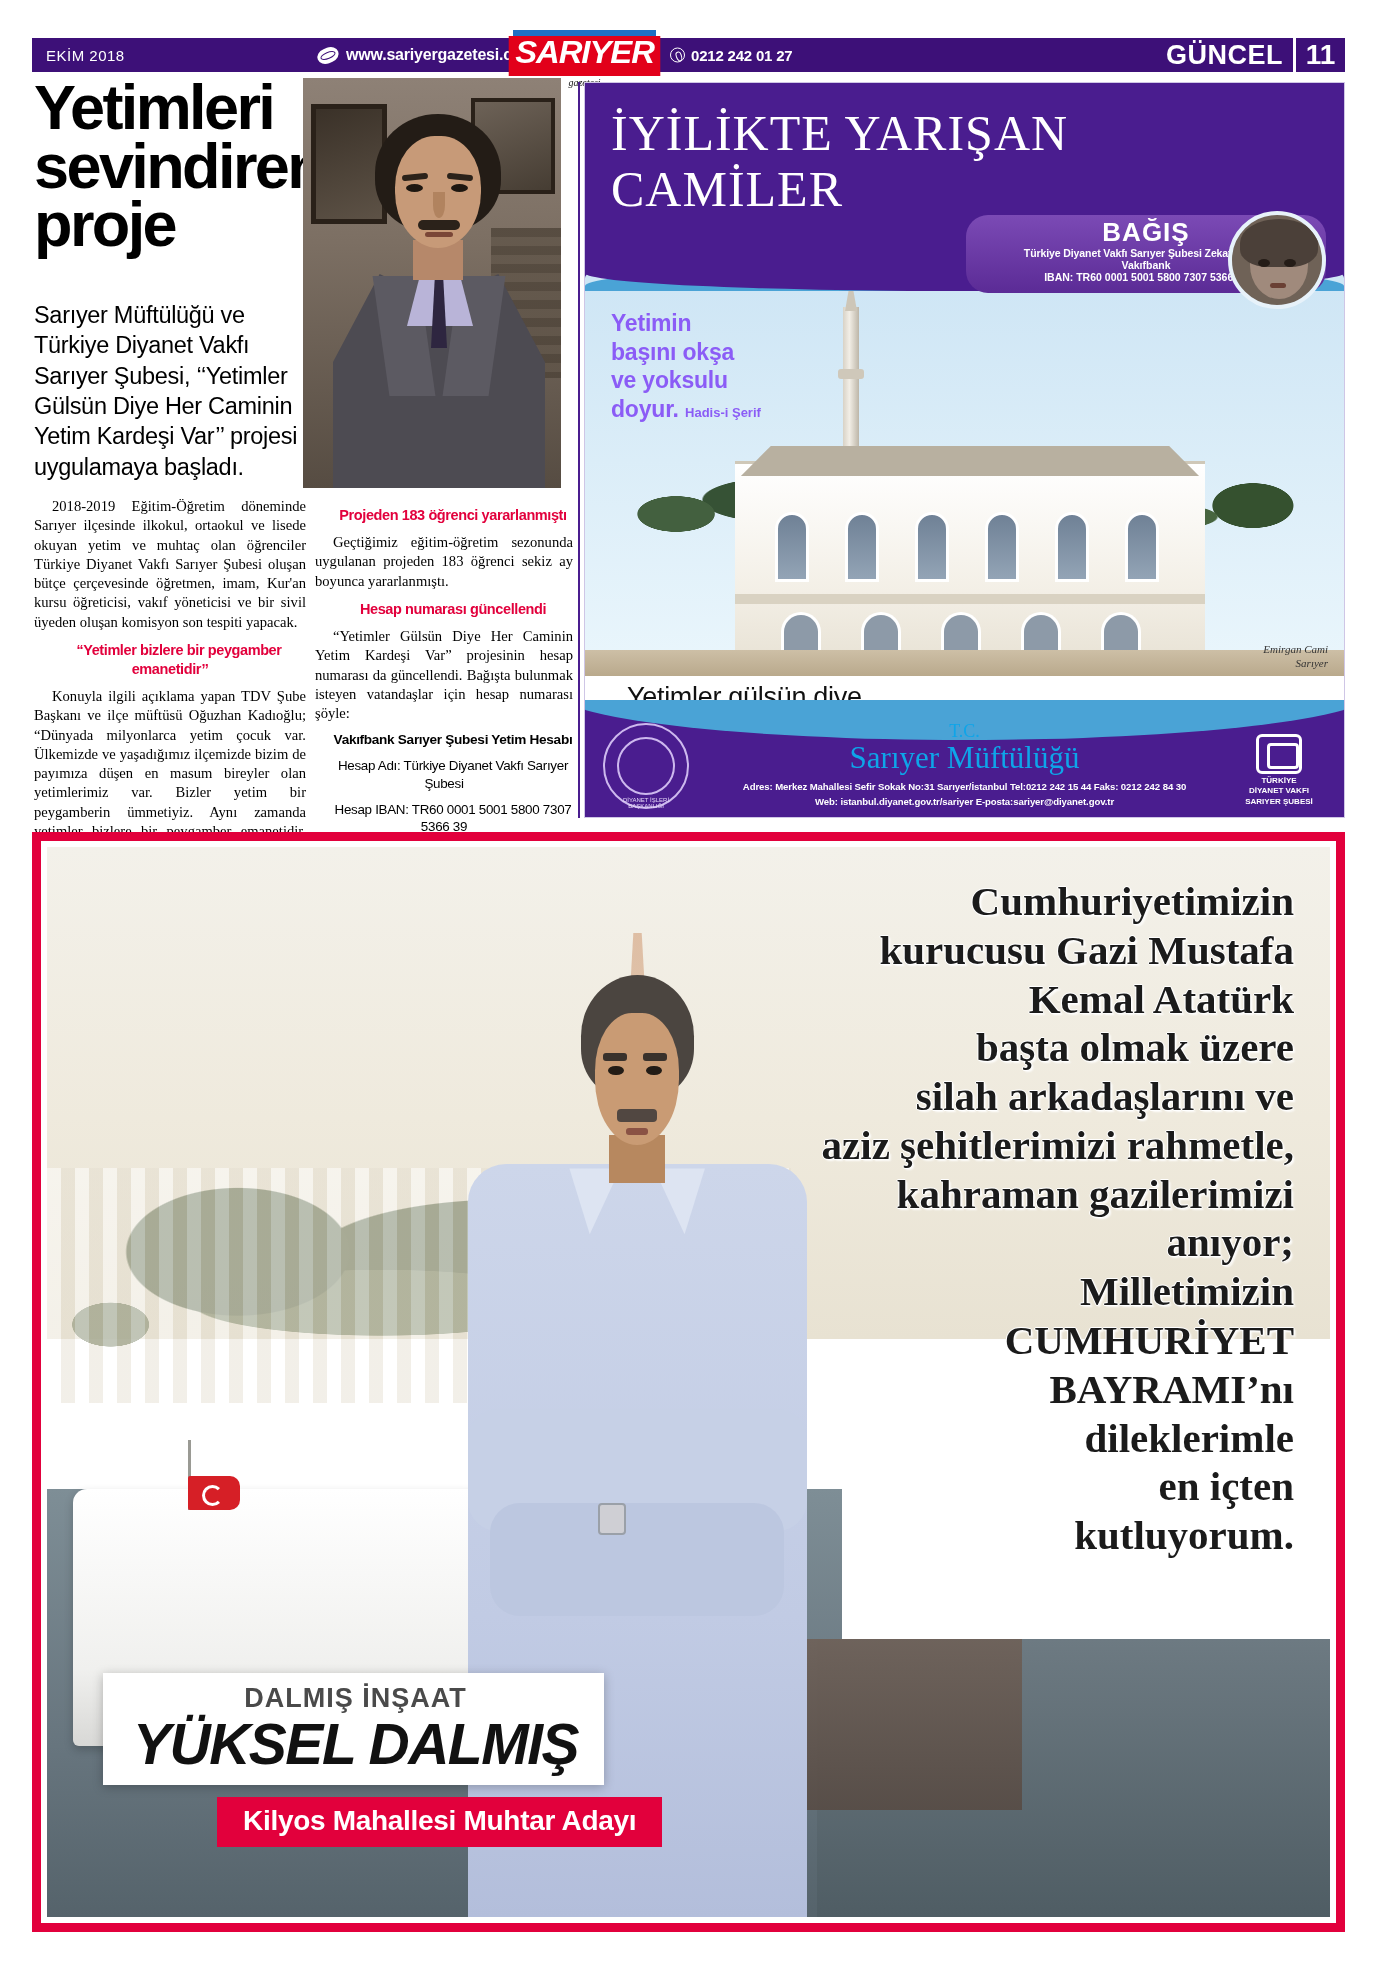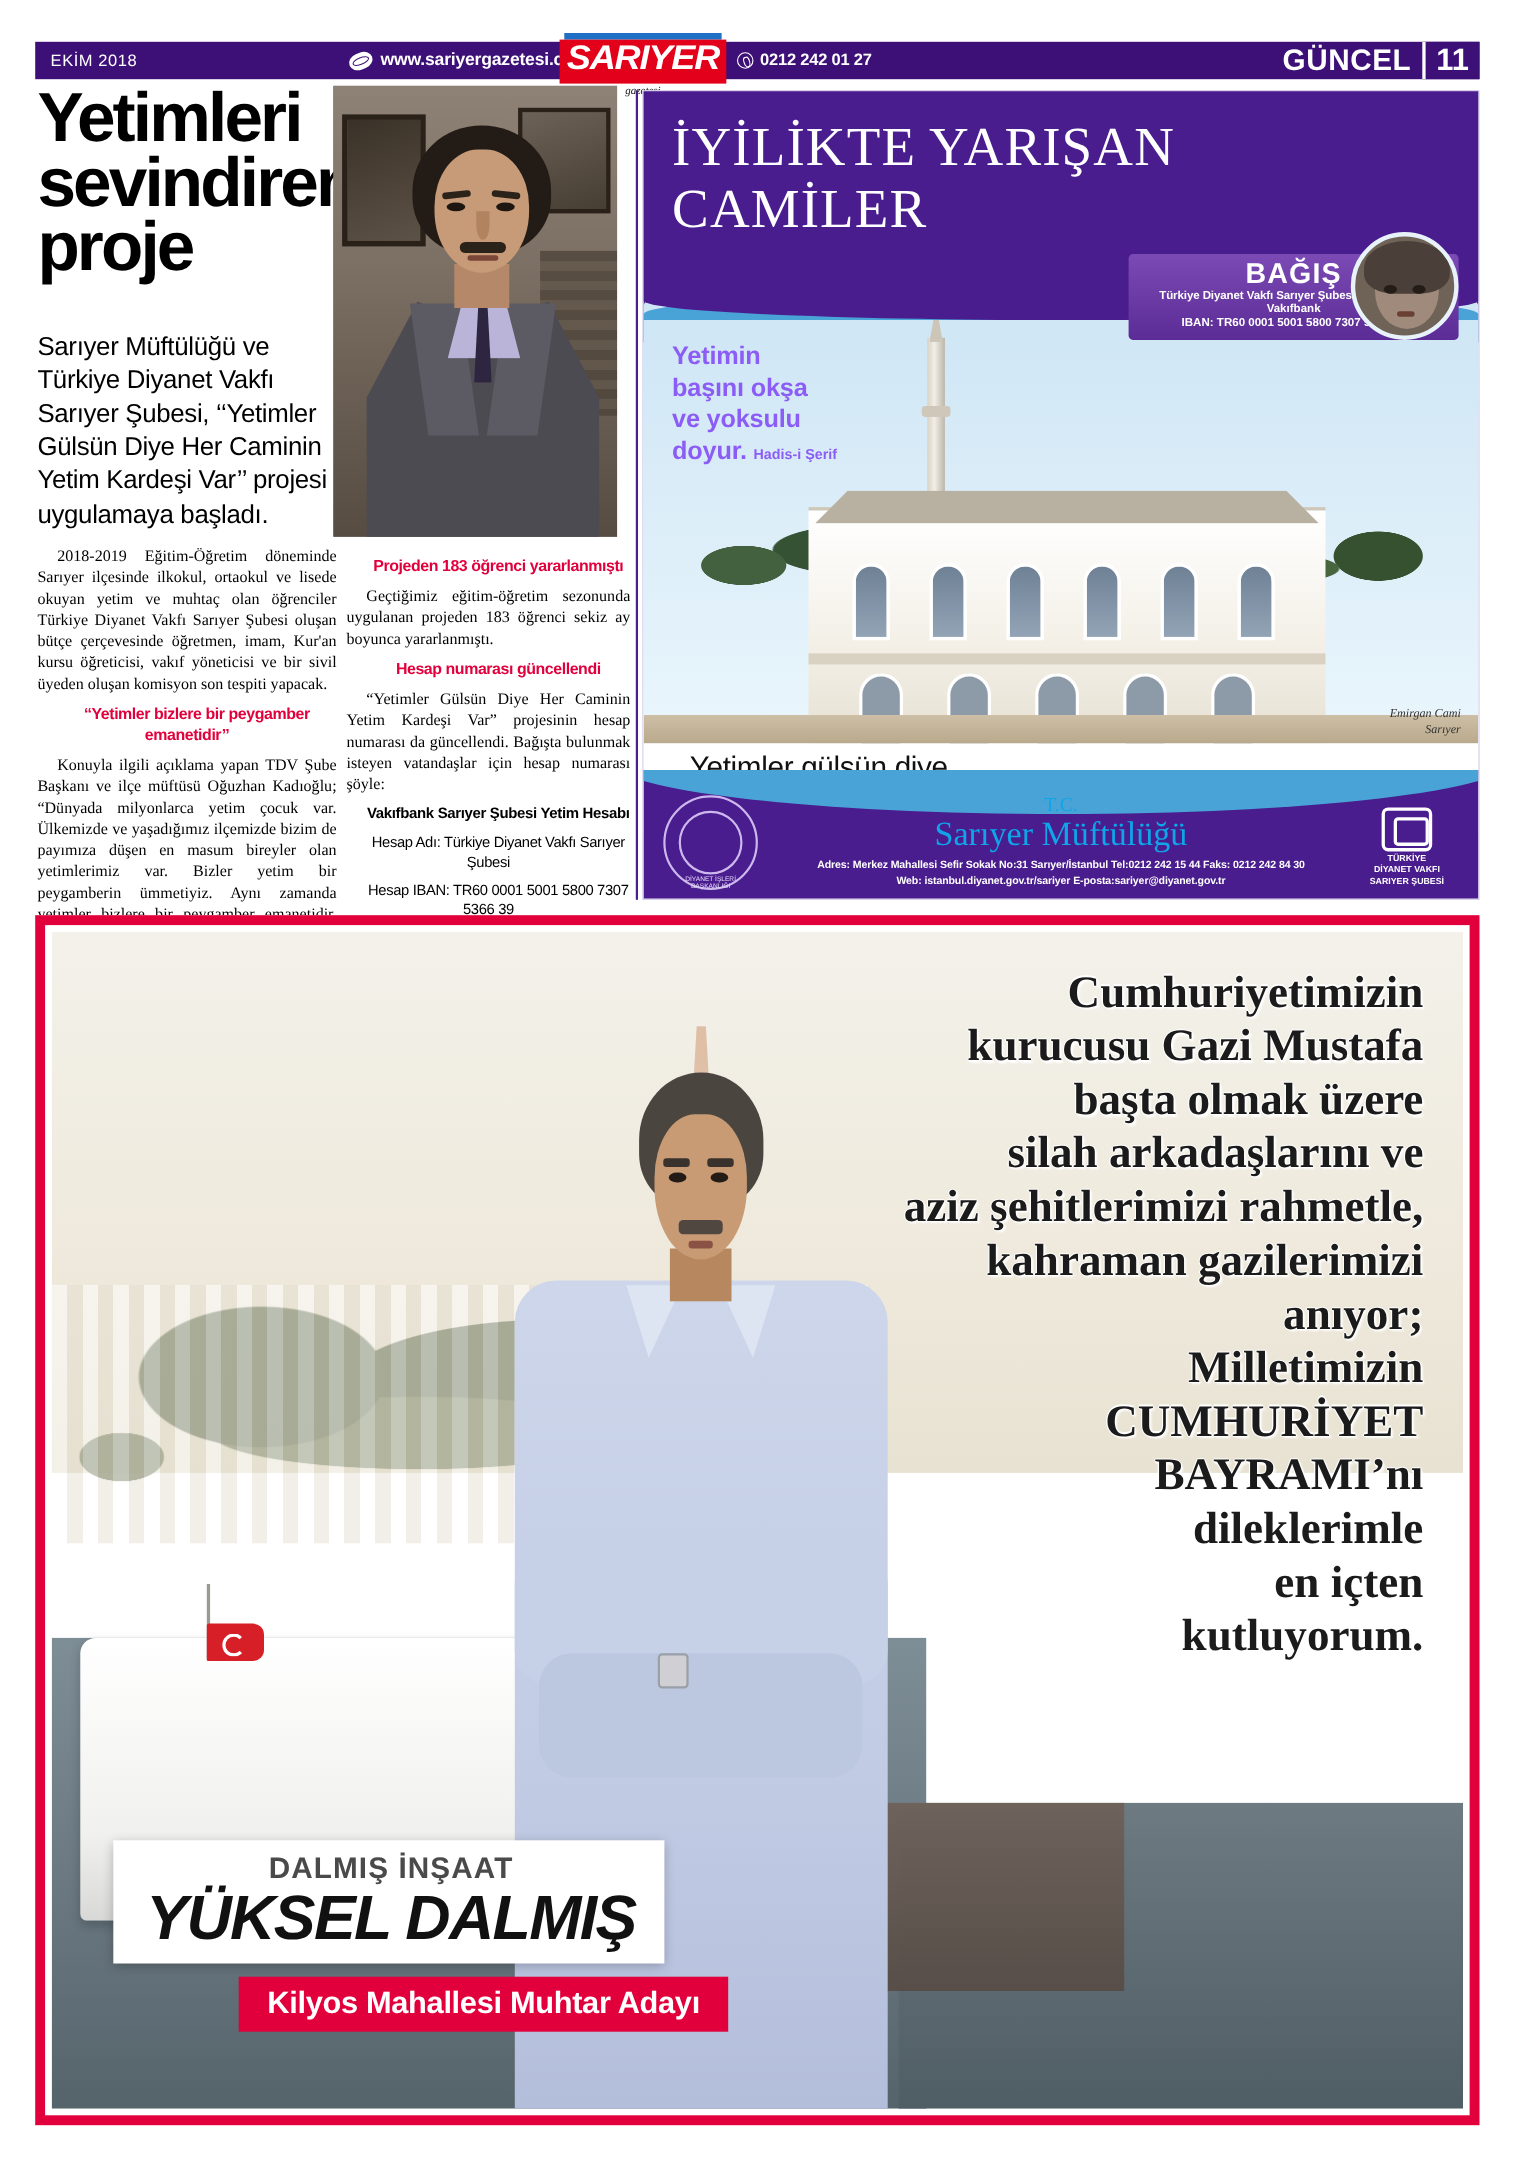--- a/index.html
+++ b/index.html
@@ -309,24 +309,24 @@
   .hadith {
     position: absolute; left: 26px; top: 226px; z-index: 6;
     color: #8b5cf6; font-family: Liberation Sans, sans-serif;
     font-weight: bold; font-size: 23px; line-height: 1.24; letter-spacing: -.2px;
   }
   .hadith .src {
     font-size: 13px; font-weight: bold; letter-spacing: 0;
   }
 
   .bagis-box {
-    position: absolute; right: 18px; top: 148px; z-index: 8;
-    width: 300px; height: 78px;
+    position: absolute; right: 18px; top: 132px; z-index: 8;
+    width: 360px; height: 78px;
     background: linear-gradient(180deg,#7b4ab5,#5b2b96);
-    border-radius: 4px;
+    border-radius: 22px;
     color: #fff; text-align: center; padding-top: 4px;
   }
   .bagis-title {
     font-family: "Liberation Sans", sans-serif; font-weight: bold;
     font-size: 26px; letter-spacing: 1px; line-height: 1.05;
   }
   .bagis-l1 { font-size: 10.5px; font-weight: bold; letter-spacing: -.1px; margin-top: 1px; }
   .bagis-l2 { font-size: 10.5px; font-weight: bold; }
   .bagis-l3 { font-size: 10.5px; font-weight: bold; }
   .child-photo {
@@ -791,20 +791,21 @@
         <div class="m-brow-r"></div>
         <div class="m-eye-l"></div>
         <div class="m-eye-r"></div>
         <div class="m-must"></div>
         <div class="m-mouth"></div>
       </div>
 
       <div class="ab-message">
         <div>Cumhuriyetimizin</div>
         <div>kurucusu Gazi Mustafa</div>
+        <div>Kemal Atatürk</div>
         <div>başta olmak üzere</div>
         <div>silah arkadaşlarını ve</div>
         <div>aziz şehitlerimizi rahmetle,</div>
         <div>kahraman gazilerimizi</div>
         <div>anıyor;</div>
         <div>Milletimizin</div>
         <div>CUMHURİYET</div>
         <div>BAYRAMI’nı</div>
         <div>dileklerimle</div>
         <div>en içten</div>

